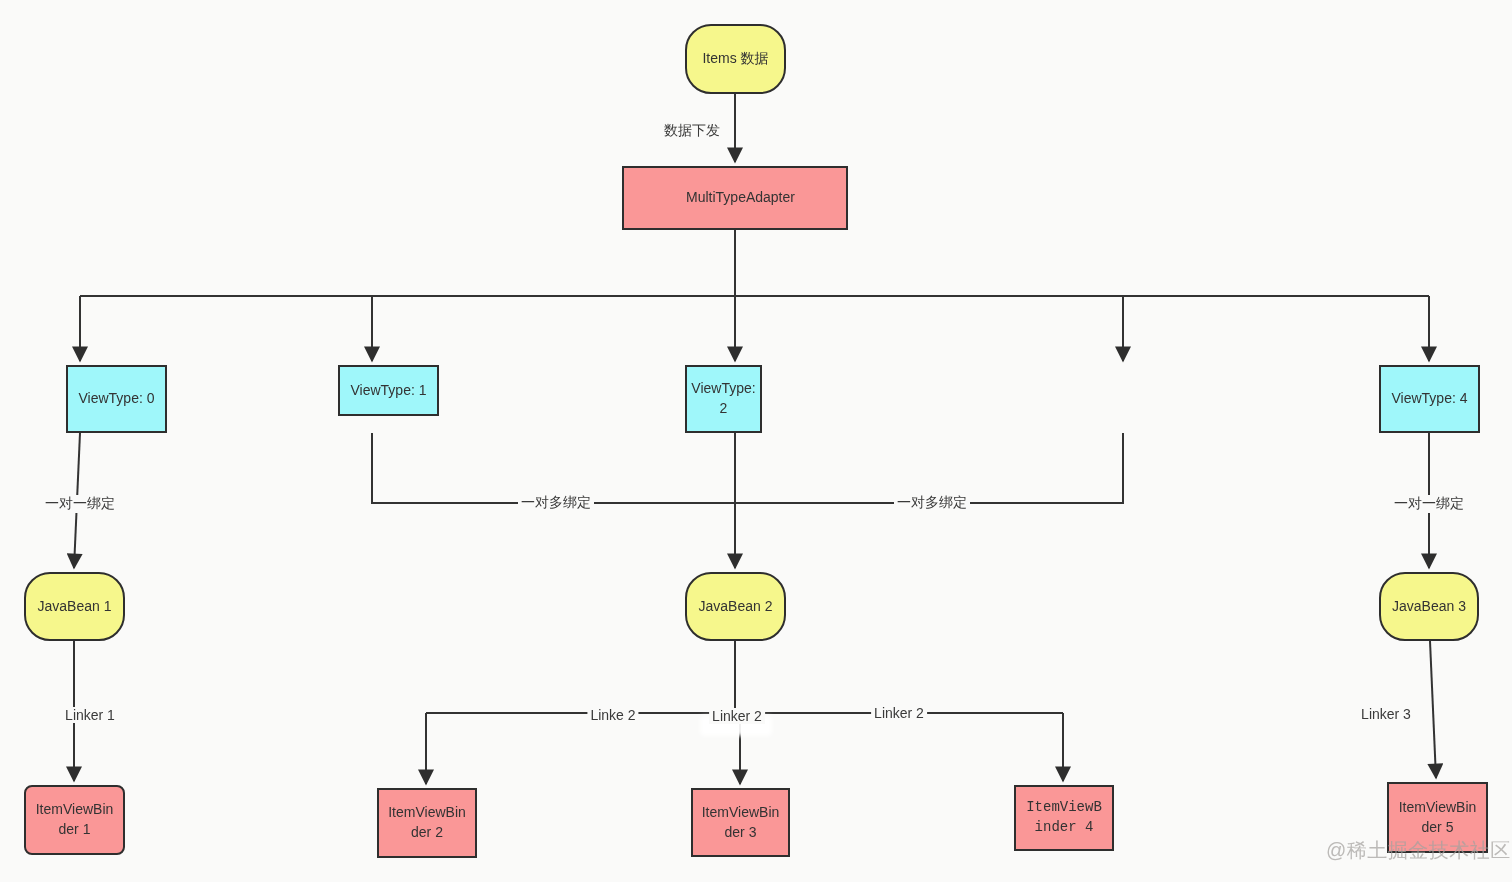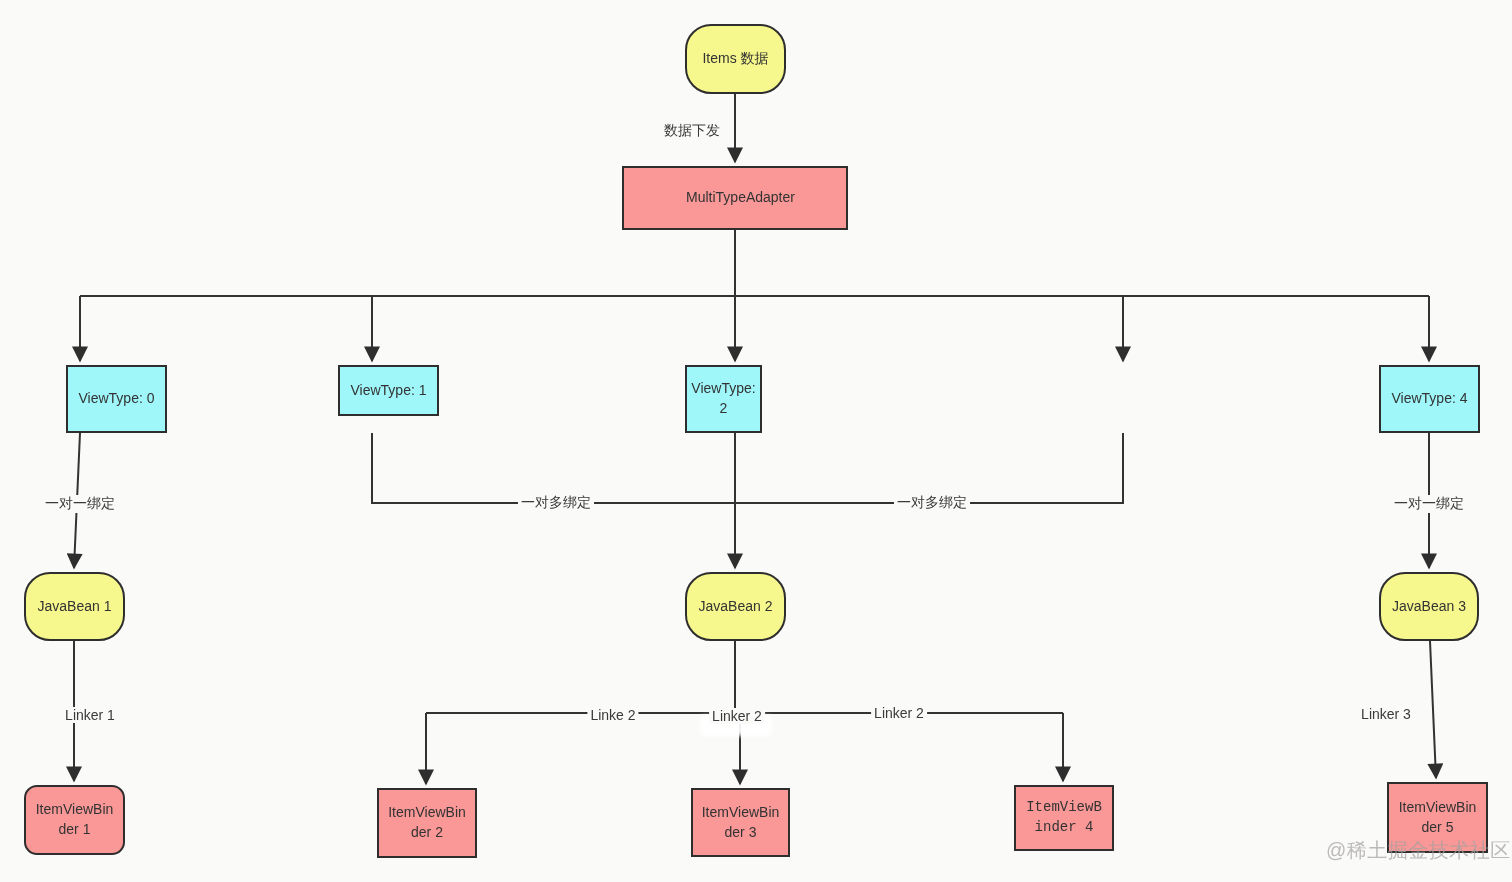--- a/index.html
+++ b/index.html
@@ -30,21 +30,21 @@
     text-align: center;
     font-size: 14px;
     color: #333333;
     z-index: 3;
     line-height: 1.4;
   }
   .yellow { background: #F6F78C; border-radius: 26px; }
   .pink   { background: #FA9797; }
   .cyan   { background: #9FF7FA; }
   .wrap-hard { word-break: break-all; padding: 0 8px; }
-  .rounded { border-radius: 13px; }
+  .rounded { border-radius: 8px; }
 
   .edge-label {
     position: absolute;
     transform: translate(-50%, -50%);
     background: #FAFAF9;
     padding: 0 3px;
     font-size: 14px;
     color: #3a3a3a;
     white-space: nowrap;
     z-index: 4;

